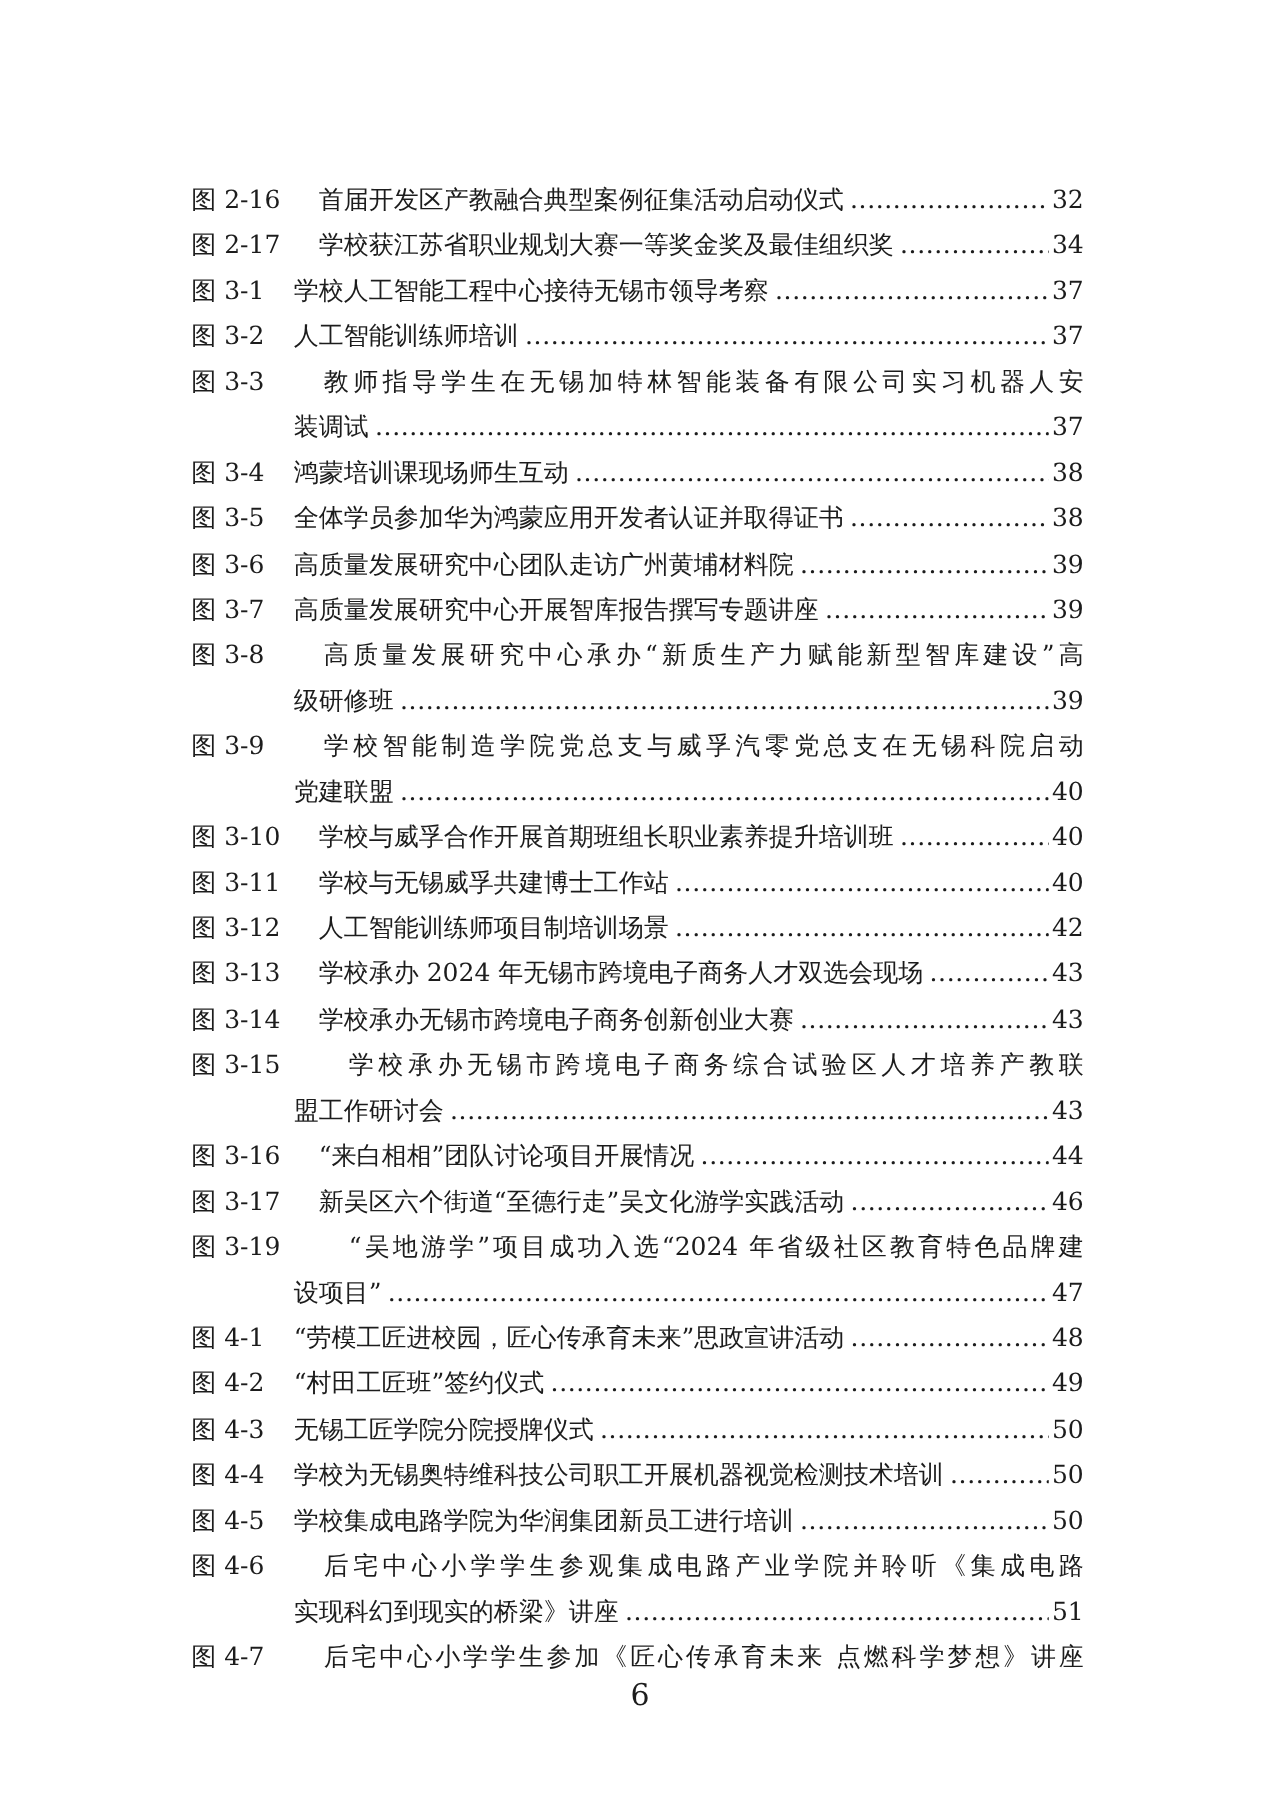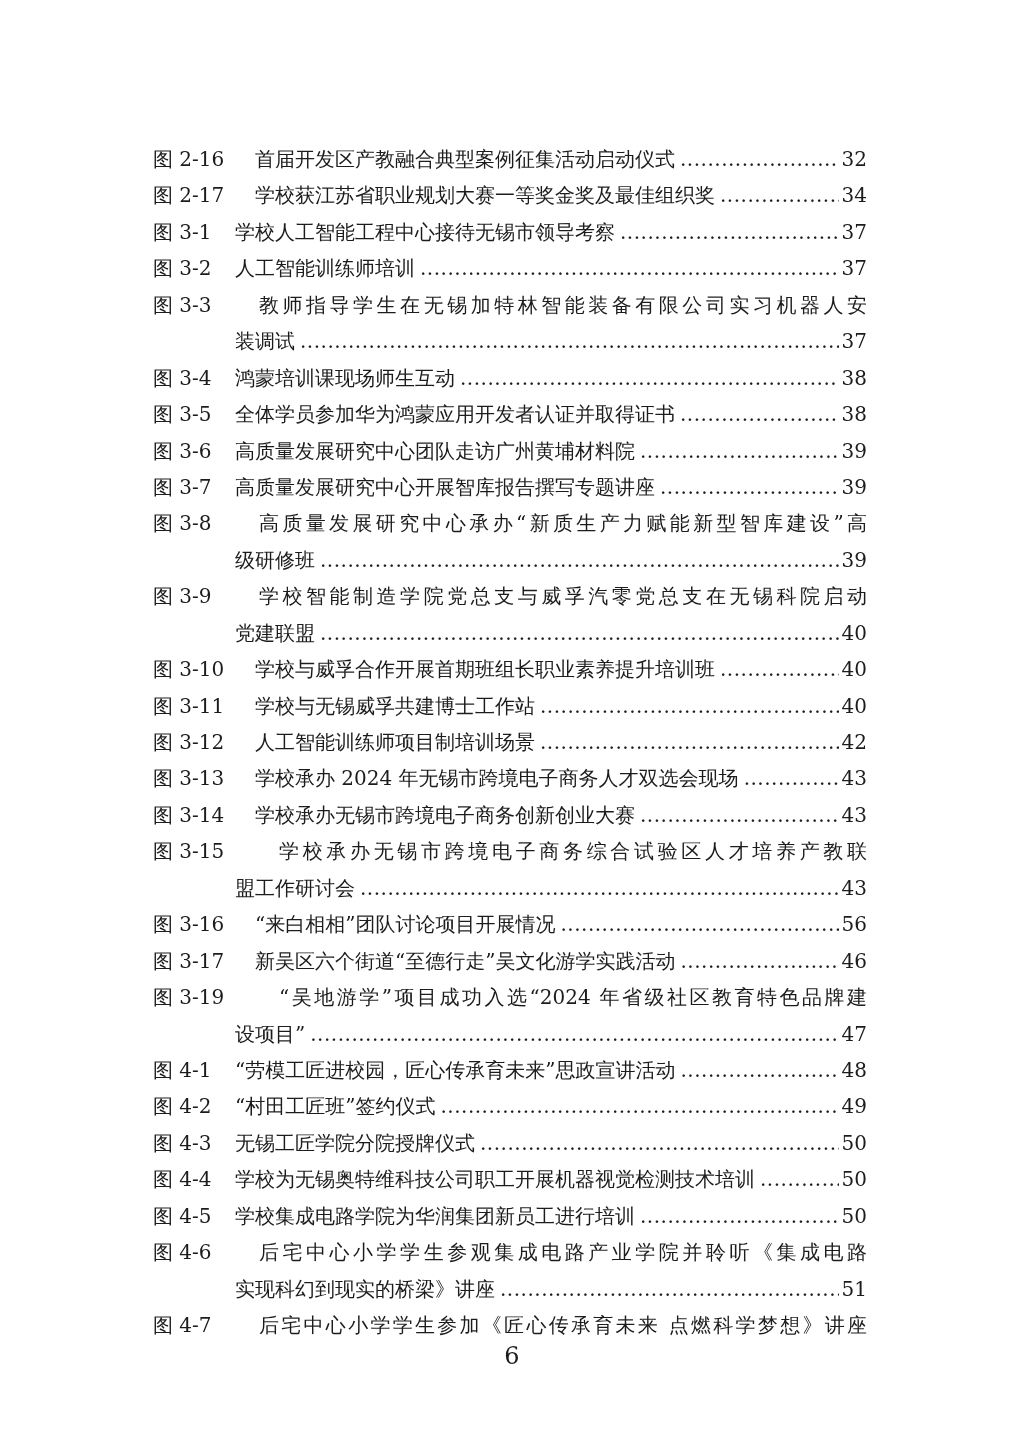--- a/index.html
+++ b/index.html
@@ -193,21 +193,21 @@
       <span class="txt">盟工作研讨会</span>
       <span class="dots">................................................................................................................................................................</span>
       <span class="pg">43</span>
     </div>
   </div>
       <div class="entry">
     <div class="row r1">
       <span class="lbl wide">图 3-16</span>
       <span class="txt">“来白相相”团队讨论项目开展情况</span>
       <span class="dots">................................................................................................................................................................</span>
-      <span class="pg">56</span>
+      <span class="pg">44</span>
     </div>
 
   </div>
       <div class="entry">
     <div class="row r1">
       <span class="lbl wide">图 3-17</span>
       <span class="txt">新吴区六个街道“至德行走”吴文化游学实践活动</span>
       <span class="dots">................................................................................................................................................................</span>
       <span class="pg">46</span>
     </div>

